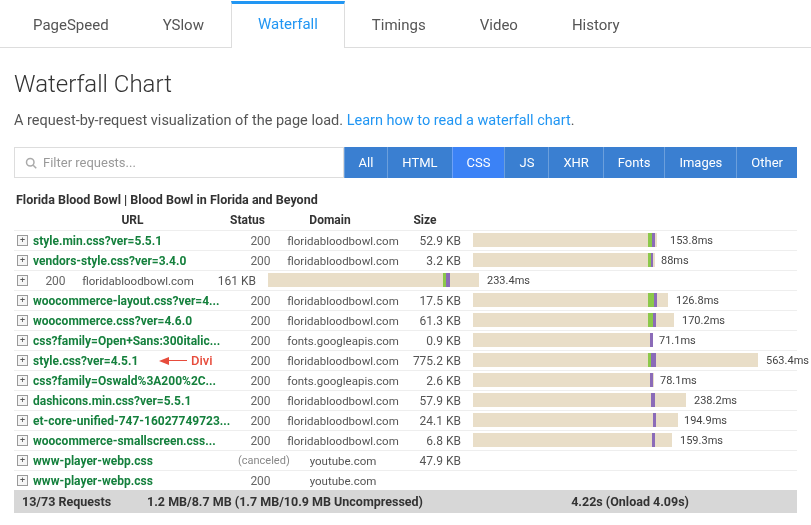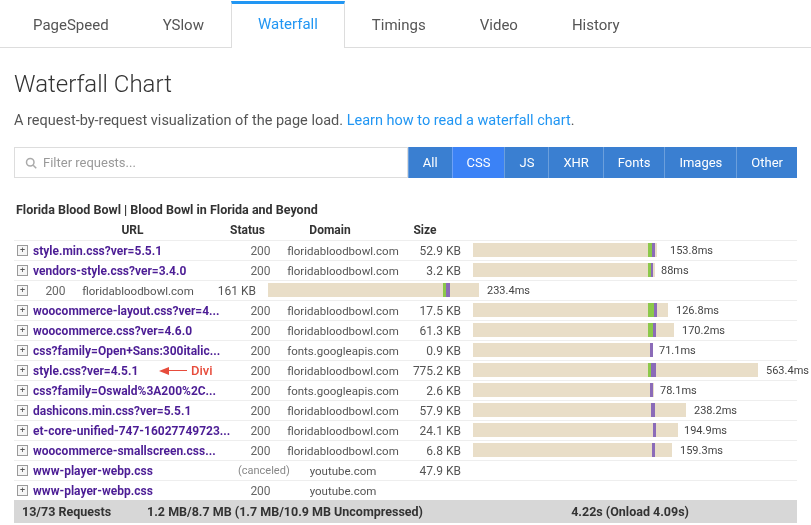--- a/index.html
+++ b/index.html
@@ -6,38 +6,38 @@
   body { font-family: -apple-system, "Segoe UI", Roboto, Arial, sans-serif; font-size: 13px; color: #333; background: #fff; width: 811px; }
   
   .tabs { display: flex; border-bottom: 1px solid #ddd; padding: 0 6px; }
   .tab { padding: 14px 26px; color: #555; cursor: pointer; border: 1px solid transparent; border-bottom: none; position: relative; top: 1px; font-size: 15px; }
   .tab.active { color: #2196F3; border-color: #ddd; border-top: 3px solid #2196F3; background: #fff; padding-top: 11px; }
   
   h1 { font-size: 24px; font-weight: 300; color: #333; margin: 22px 14px 14px; }
   .subtitle { margin: 0 14px 18px; font-size: 14.5px; color: #555; }
   .subtitle a { color: #2196F3; text-decoration: none; }
   
-  .filter-row { display: flex; margin: 0 14px 20px; }
+  .filter-row { display: flex; margin: 0 14px 10px; }
   .filter-input { flex: 1; border: 1px solid #ddd; padding: 7px 10px; font-size: 13px; color: #999; display: flex; align-items: center; gap: 6px; }
   .filter-btns { display: flex; }
   .fbtn { background: #3a7fd1; color: #fff; padding: 8px 14px; font-size: 13px; border-left: 1px solid rgba(255,255,255,0.25); cursor: pointer; }
   .fbtn.active { background: #3b82f6; }
   
   .page-title-row { font-weight: bold; font-size: 12.5px; padding: 4px 14px 4px 16px; }
   
   .headers { display: flex; font-weight: bold; font-size: 12px; padding: 2px 14px 3px 40px; }
   .col-url { width: 185px; text-align: center; }
   .col-status { width: 45px; text-align: center; }
   .col-domain { width: 120px; text-align: center; }
   .col-size { width: 70px; text-align: center; }
   
   .tbl { margin: 0 14px; }
   .row { display: flex; align-items: center; font-size: 12px; border-top: 1px solid #eee; padding: 2px 0; height: 20px; position: relative; }
   .ic { width: 11px; height: 11px; border: 1px solid #999; background: #f5f5f5; font-size: 9px; line-height: 9px; text-align: center; color: #555; margin: 0 5px 0 3px; flex-shrink: 0; }
-  .c-url { width: 205px; white-space: nowrap; overflow: hidden; text-overflow: ellipsis; color: #4c1d95; padding-right: 4px; }
+  .c-url { width: 205px; white-space: nowrap; overflow: hidden; text-overflow: ellipsis; color: #15803d; padding-right: 4px; }
   .c-status { width: 45px; text-align: center; color: #666; }
   .c-status.cancel { font-size: 11px; color: #888; }
   .c-domain { width: 120px; text-align: center; color: #555; font-size: 11.5px; }
   .c-size { width: 70px; text-align: right; color: #555; padding-right: 12px; }
   .c-wf { flex: 1; position: relative; height: 16px; }
   
   .bar-track { position: absolute; left: 175px; height: 14px; background: #e9dec8; }
   .bar-wait { position: absolute; height: 14px; background: #8cc84b; }
   .bar-recv { position: absolute; height: 14px; background: #8b6bb8; }
   .bar-lbl { position: absolute; font-size: 11px; color: #444; white-space: nowrap; top: 1px; }
@@ -73,20 +73,21 @@
 <div class="filter-row">
   <div class="filter-input">
     <svg class="search" viewBox="0 0 16 16">
         <circle cx="7" cy="7" r="5"></circle>
         <line x1="11" y1="11" x2="15" y2="15"></line>
       </svg>
     <span>Filter requests...</span>
   </div>
   <div class="filter-btns" id="fbtns">
       <div class="fbtn">All</div>
+      <div class="fbtn">HTML</div>
       <div class="fbtn active">CSS</div>
       <div class="fbtn">JS</div>
       <div class="fbtn">XHR</div>
       <div class="fbtn">Fonts</div>
       <div class="fbtn">Images</div>
       <div class="fbtn">Other</div>
     </div>
 </div>
 
 <div class="page-title-row">Florida Blood Bowl | Blood Bowl in Florida and Beyond</div>

